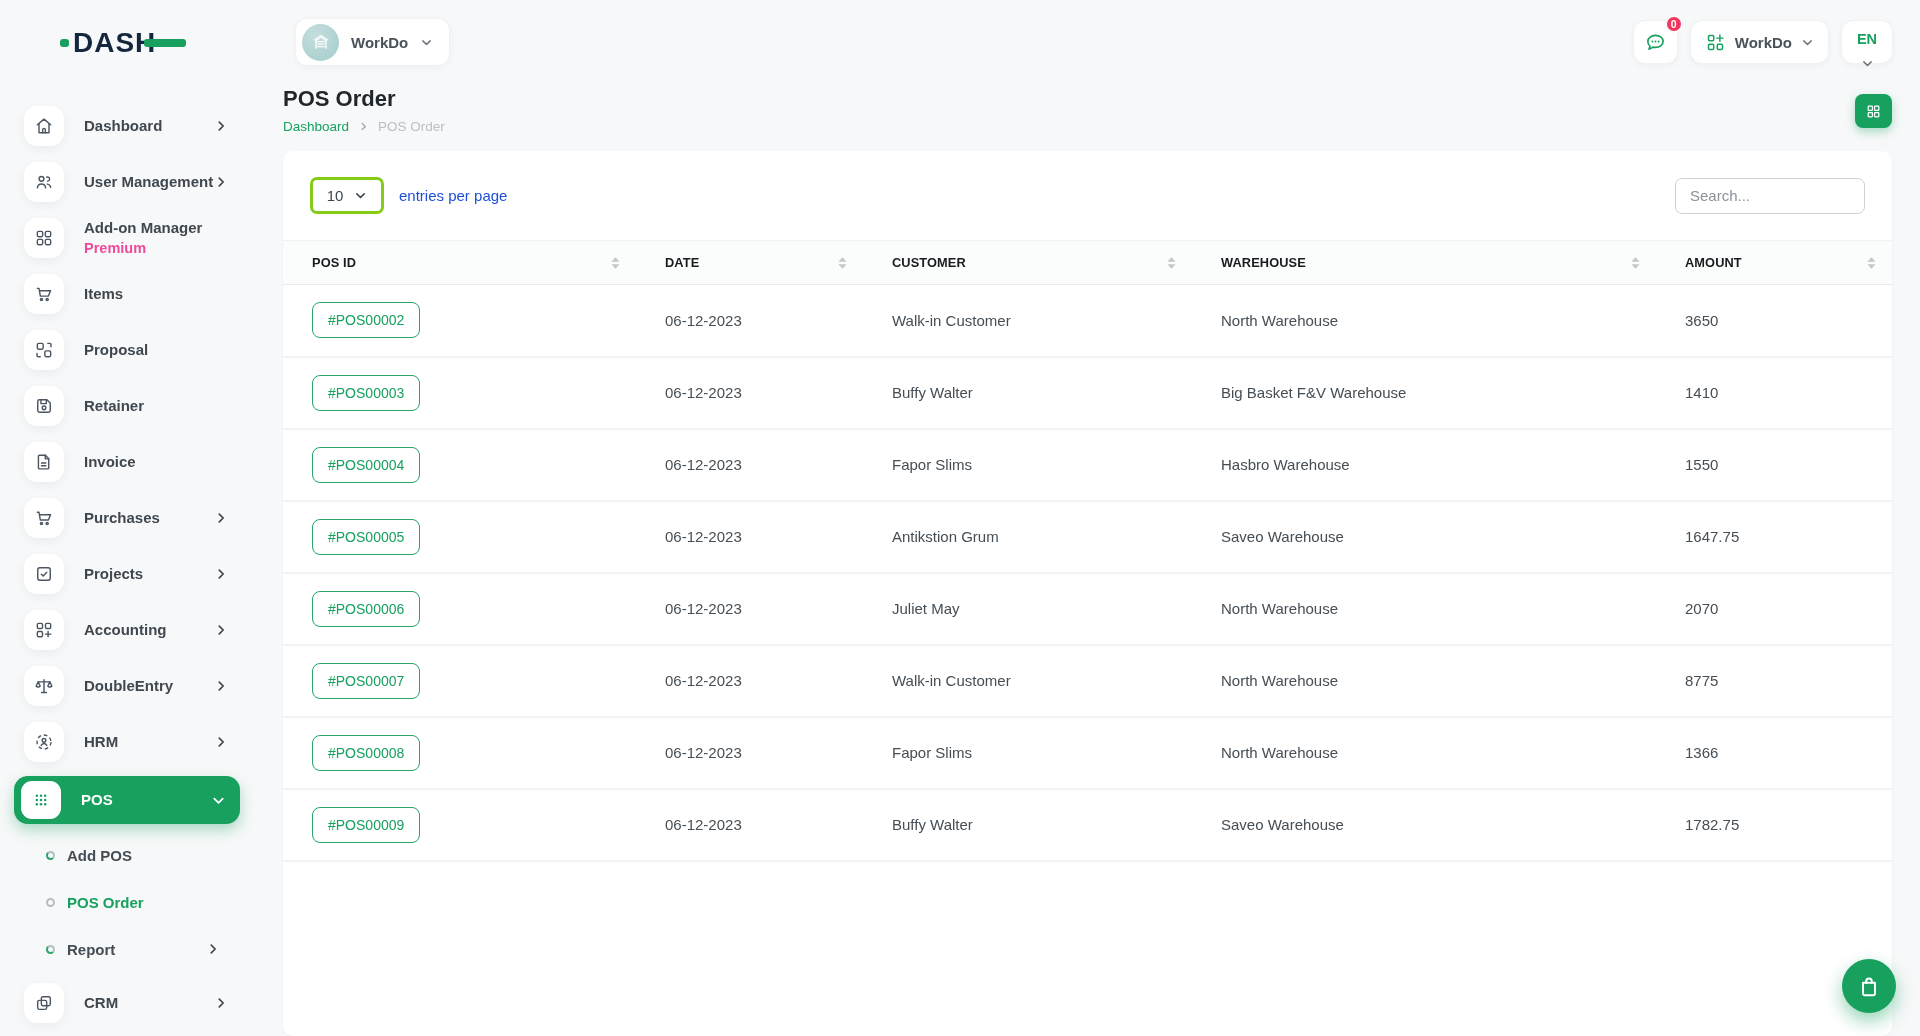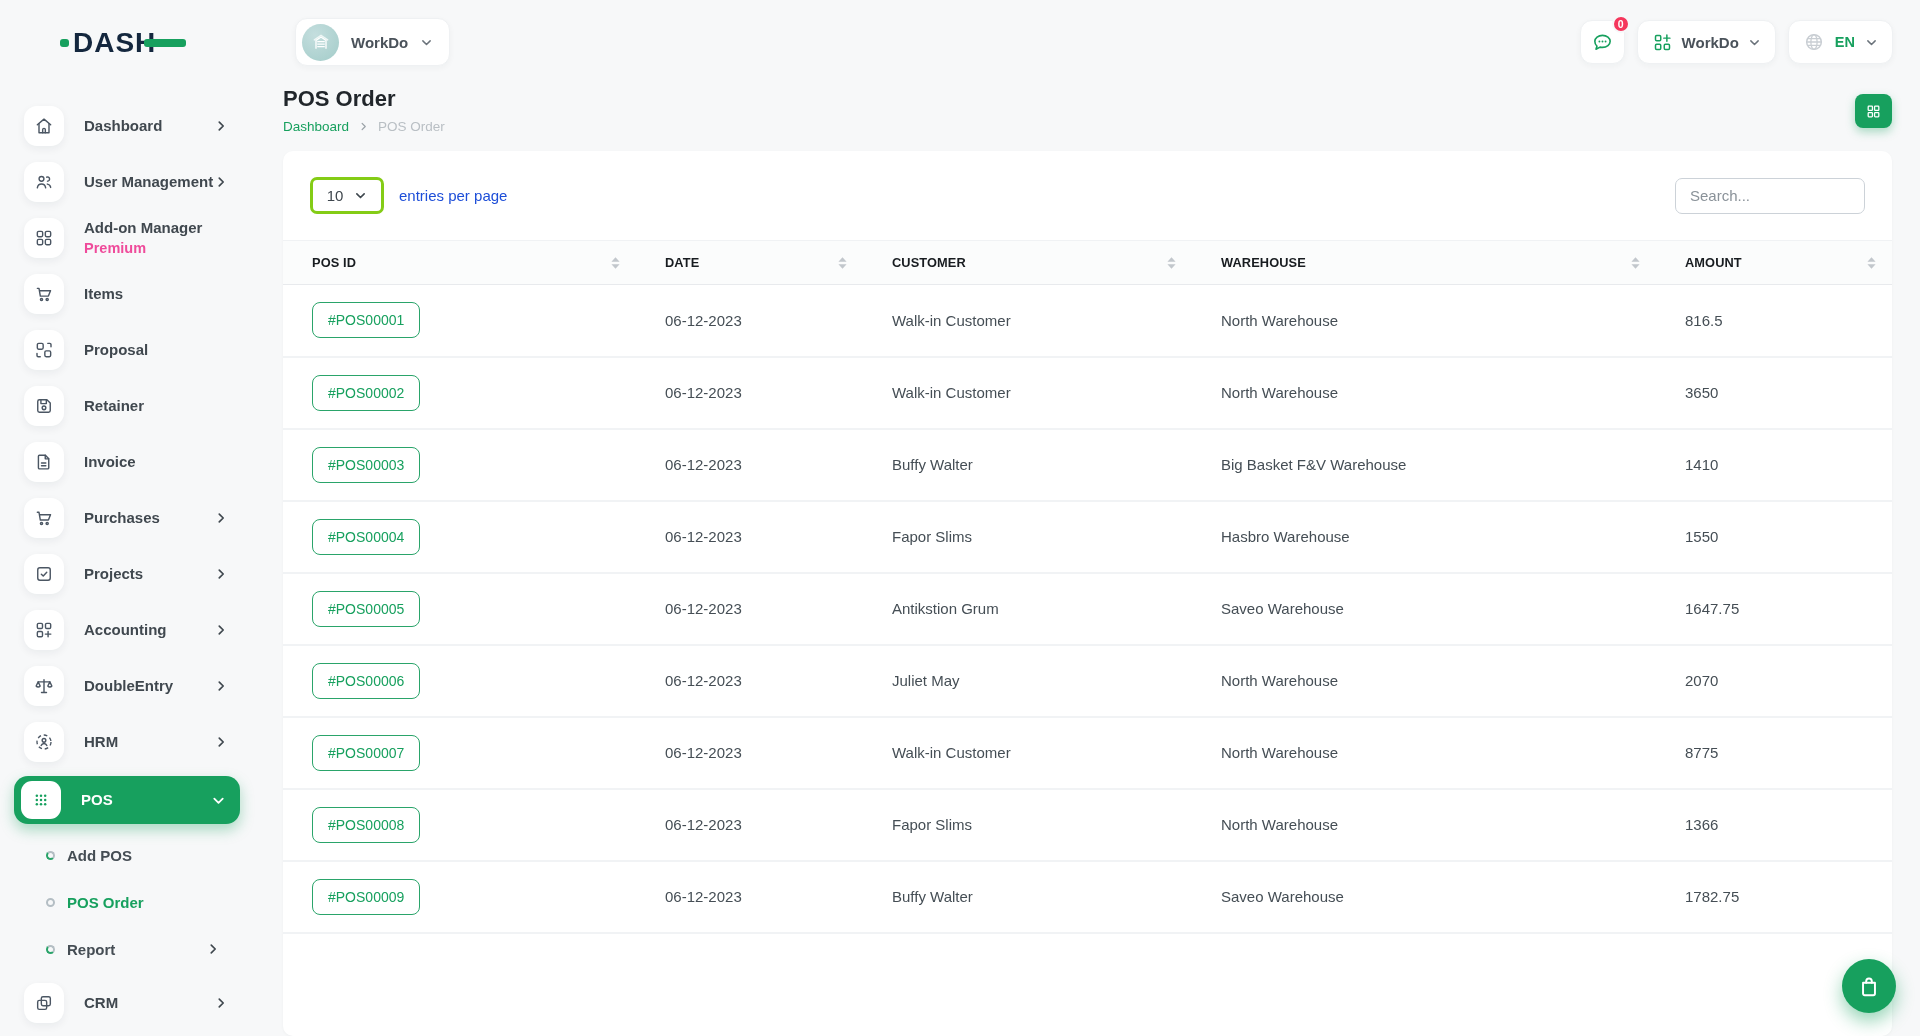--- a/index.html
+++ b/index.html
@@ -39,21 +39,21 @@
   .avatar svg { width:20px; height:20px; }
   .pill-label { font-size:15px; font-weight:600; color:#4a525a; }
   .chev { color:#6b737b; display:flex; }
   .tb-right { display:flex; align-items:center; gap:12px; }
   .chat-btn { width:45px; height:44px; border-radius:12px; justify-content:center; position:relative; }
   .chat-btn svg { width:23px; height:23px; color:var(--green); }
   .chat-badge { position:absolute; top:-6px; right:-6px; min-width:18px; height:18px; border-radius:9px; background:var(--badge); color:#fff;
                 font-size:10.5px; font-weight:700; display:flex; align-items:center; justify-content:center; border:2px solid #f7f8f9; padding:0 3px; }
   .apps-pill { height:44px; padding:0 14px; gap:9px; }
   .apps-pill svg.apps { width:21px; height:21px; color:var(--green); }
-  .lang-pill { height:44px; padding:0 14px; gap:10px; }
+  .lang-pill { height:44px; padding:0 14px; gap:10px;flex-direction:column; }
   .lang-pill svg.globe { width:22px; height:22px; color:#c9ced3; }
   .lang-label { font-size:14.5px; font-weight:700; color:var(--green); }
 
   .page-head { display:flex; justify-content:space-between; align-items:flex-start; padding:2px 28px 0 27px; }
   .page-title { font-size:22px; font-weight:700; color:#21262b; }
   .breadcrumb { display:flex; align-items:center; gap:9px; margin-top:7px; font-size:13.5px; }
   .bc-link { color:var(--green); cursor:pointer; }
   .bc-sep { color:#9aa1a7; display:flex; }
   .bc-cur { color:#b9bfc4; }
   .grid-btn { width:37px; height:34px; border-radius:8px; background:var(--green); border:none; color:#fff; display:flex; align-items:center; justify-content:center;
@@ -463,27 +463,20 @@
                     <path d="M0.5 5.5 5 0.5 9.5 5.5z" fill="currentColor"></path>
                   </svg>
                  <svg width="9" height="6" viewBox="0 0 10 6">
                     <path d="M0.5 0.5 5 5.5 9.5 0.5z" fill="currentColor"></path>
                   </svg>
                 </span></th>
             </tr>
           </thead>
         <tbody>
             <tr>
-              <td><button class="pos-btn">#POS00001</button></td>
-              <td>06-12-2023</td>
-              <td>Walk-in Customer</td>
-              <td>North Warehouse</td>
-              <td>816.5</td>
-            </tr>
-            <tr>
               <td><button class="pos-btn">#POS00002</button></td>
               <td>06-12-2023</td>
               <td>Walk-in Customer</td>
               <td>North Warehouse</td>
               <td>3650</td>
             </tr>
             <tr>
               <td><button class="pos-btn">#POS00003</button></td>
               <td>06-12-2023</td>
               <td>Buffy Walter</td>

